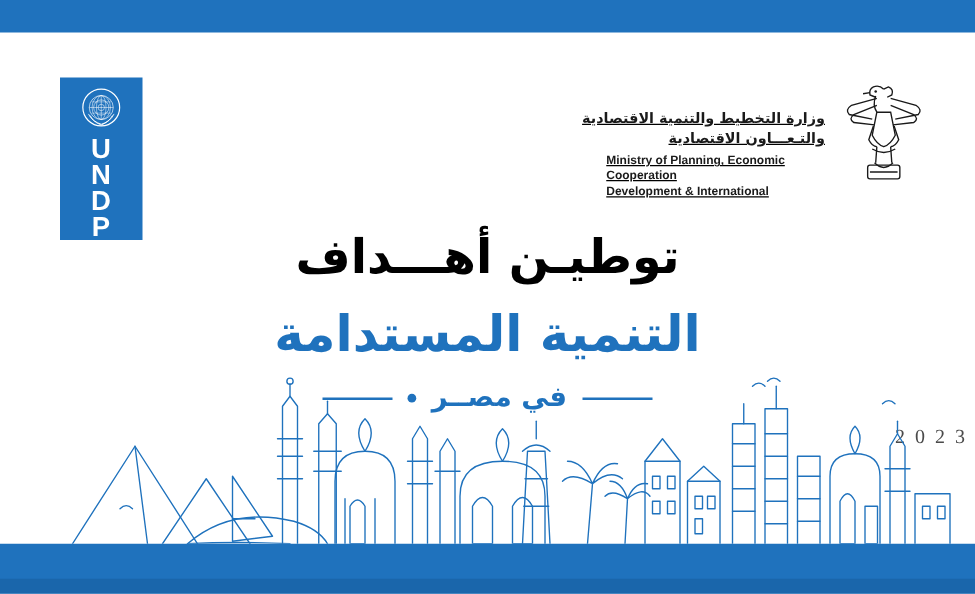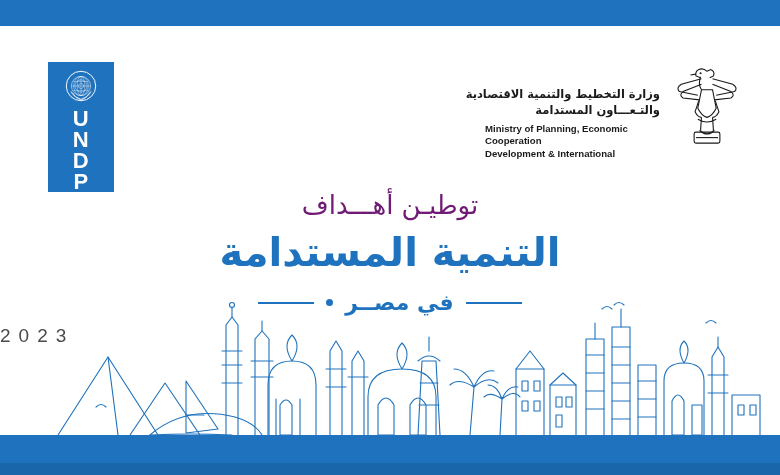--- a/index.html
+++ b/index.html
@@ -84,20 +84,21 @@
     right: 36px;
     top: 64px;
     display: flex;
     align-items: flex-start;
     gap: 10px;
   }
   .ministry-text {
     text-align: right;
     direction: rtl;
     padding-top: 22px;
+    text-decoration: underline;
   }
   .ministry-ar {
     color: #1a1a1a;
     font-size: 11.5px;
     font-weight: 700;
     line-height: 16px;
     letter-spacing: 0.4px;
     white-space: nowrap;
   }
   .ministry-ar2 {
@@ -129,32 +130,32 @@
   
   .title-wrap {
     position: absolute;
     left: 0;
     top: 186px;
     width: 780px;
     text-align: center;
     direction: rtl;
   }
   .title-line1 {
-    color: #701a75;
-    font-size: 26px;
-    font-weight: 400;
+    color: #000000;
+    font-size: 38px;
+    font-weight: 700;
     letter-spacing: 2px;
     line-height: 38px;
   }
   .title-line2 {
     color: #1f72bd;
     font-size: 40px;
     font-weight: 700;
     line-height: 52px;
-    margin-top: 2px;
+    margin-top: 18px;
   }
   .subtitle-row {
     margin-top: 12px;
     display: flex;
     align-items: center;
     justify-content: center;
     gap: 12px;
   }
   .dash {
     display: block;
@@ -172,24 +173,24 @@
   .subtitle-text {
     color: #1f72bd;
     font-size: 22px;
     font-weight: 700;
     letter-spacing: 1px;
     direction: rtl;
   }
   .year {
     margin-top: 10px;
     color: #4b4b4b;
-    font-family: Liberation Sans, sans-serif;
-    font-size: 19px;
+    font-family: Liberation Serif, serif;
+    font-size: 16px;
     letter-spacing: 8px;
-    text-align: left;
+    text-align: right;
   }
 
   
   .skyline {
     position: absolute;
     left: 0;
     bottom: 40px;
     width: 780px;
     height: 170px;
   }
@@ -222,21 +223,21 @@
       <span>U</span>
       <span>N</span>
       <span>D</span>
       <span>P</span>
     </div>
   </div>
 
   <div class="ministry">
     <div class="ministry-text">
       <div class="ministry-ar">وزارة التخطيط والتنمية الاقتصادية</div>
-      <div class="ministry-ar2">والتـعـــاون المستدامة</div>
+      <div class="ministry-ar2">والتـعـــاون الاقتصادية</div>
       <div class="ministry-en">
         <div>Ministry of Planning, Economic</div>
         <div>Cooperation</div>
         <div>Development &amp; International</div>
       </div>
     </div>
     <svg class="eagle" viewBox="0 0 80 100">
       <g fill="none" stroke="#1a1a1a" stroke-width="1.2">
         <path d="M40 8 Q36 4 31 6 Q27 8 28 13 L33 15"></path>
         <path d="M28 11 L22 12"></path>

